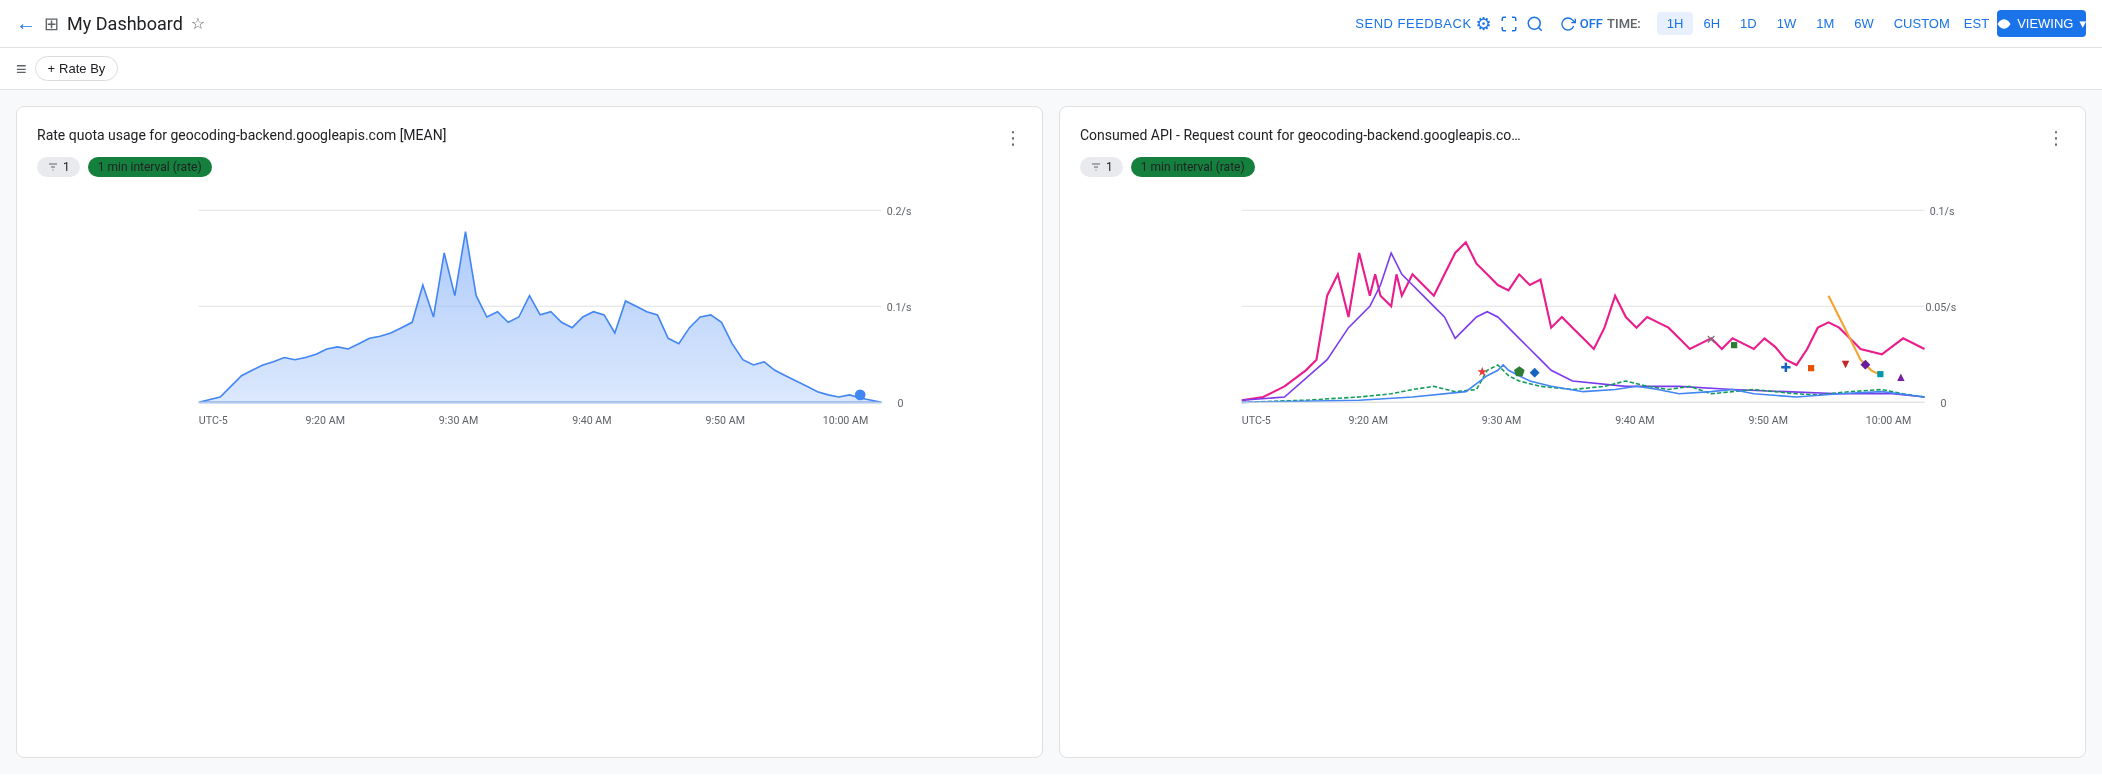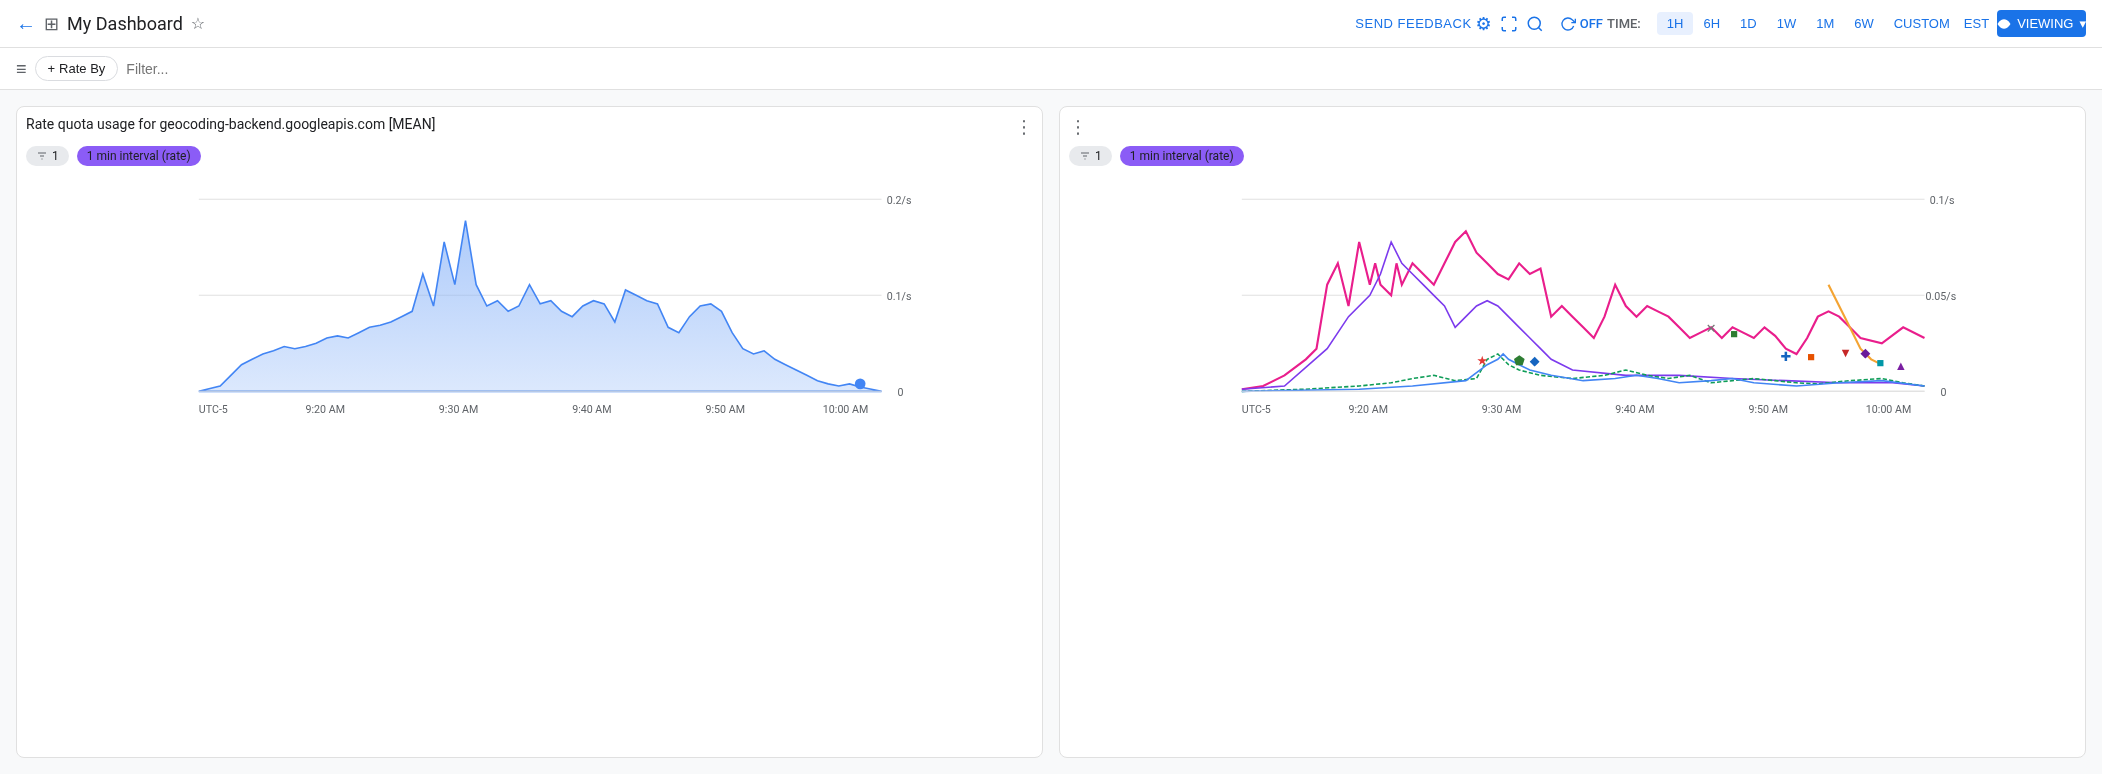--- a/index.html
+++ b/index.html
@@ -78,21 +78,21 @@
       background: #f8f9fa;
       min-height: calc(100vh - 96px);
     }
 
     
     .chart-card {
       background: #fff;
       border: 1px solid #e0e0e0;
       border-radius: 8px;
       flex: 1;
-      padding: 9px;
+      padding: 20px;
       min-width: 0;
     }
     .card-header {
       display: flex;
       align-items: flex-start;
       justify-content: space-between;
       margin-bottom: 8px;
     }
     .card-title {
       font-size: 14px;
@@ -106,21 +106,21 @@
       gap: 8px;
       margin-bottom: 12px;
     }
     .filter-badge {
       display: flex; align-items: center; gap: 4px;
       background: #e8eaed; border-radius: 20px;
       padding: 3px 10px; font-size: 12px; color: #202124;
       cursor: pointer;
     }
     .interval-badge {
-      background: #8b5cf6; border-radius: 20px;
+      background: #15803d; border-radius: 20px;
       padding: 3px 10px; font-size: 12px; color: #202124;
     }
 
     
     .chart-wrapper {
       position: relative;
       width: 100%;
     }
     .chart-svg {
       width: 100%;
@@ -181,21 +181,20 @@
     </button>
   </div>
 </div>
 
 <div class="filter-bar">
   <span class="hamburger-icon">≡</span>
   <button class="group-by-btn">
     <span>+</span>
     <span>Rate By</span>
   </button>
-  <input class="filter-input" type="text" placeholder="Filter..." style="">
 </div>
 
 <div class="main-content">
 
   <div class="chart-card">
     <div class="card-header">
       <span class="card-title">Rate quota usage for geocoding-backend.googleapis.com [MEAN]</span>
       <button class="more-icon" style="background:none;border:none;">⋮</button>
     </div>
     <div class="card-meta">
@@ -239,20 +238,21 @@
         <text x="515" y="220" font-size="10" fill="#5f6368">9:50 AM</text>
         <text x="625" y="220" font-size="10" fill="#5f6368">10:00 AM</text>
 
         <line x1="40" y1="200" x2="680" y2="200" stroke="#e0e0e0" stroke-width="1"></line>
       </svg>
     </div>
   </div>
 
   <div class="chart-card">
     <div class="card-header">
+      <span class="card-title">Consumed API - Request count for geocoding-backend.googleapis.co…</span>
       <button class="more-icon" style="background:none;border:none;">⋮</button>
     </div>
     <div class="card-meta">
       <div class="filter-badge">
         <svg width="12" height="12" viewBox="0 0 24 24" fill="none" stroke="#5f6368" stroke-width="2">
             <line x1="4" y1="6" x2="20" y2="6"></line>
             <line x1="8" y1="12" x2="16" y2="12"></line>
             <line x1="11" y1="18" x2="13" y2="18"></line>
           </svg>
         <span>1</span>

